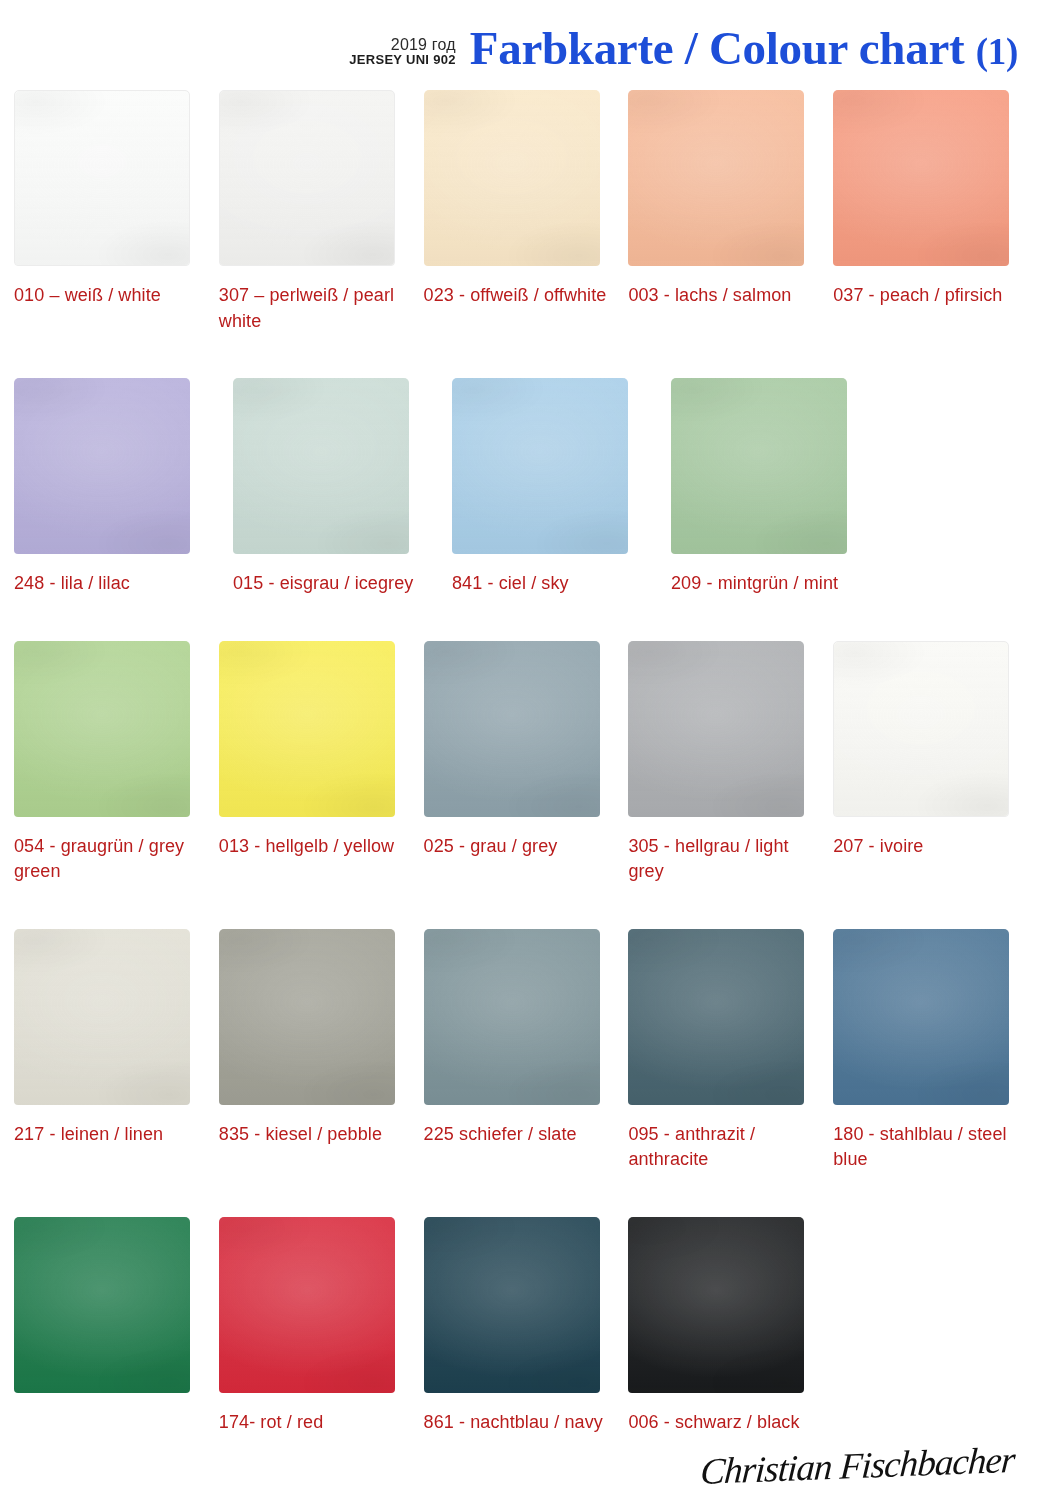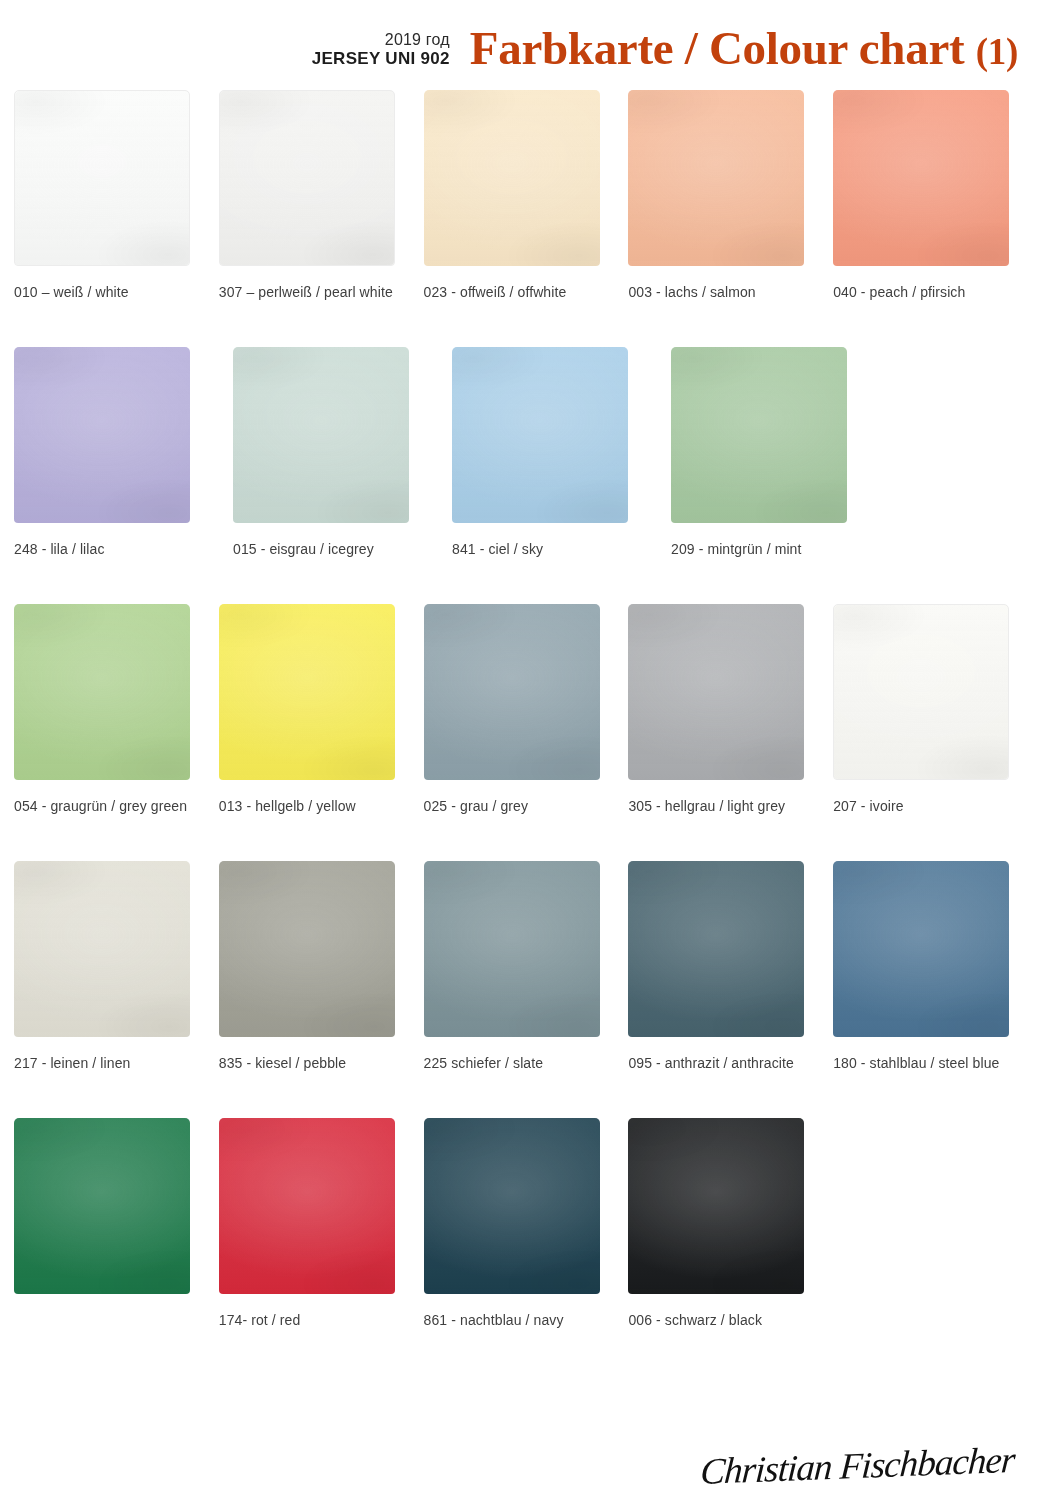--- a/index.html
+++ b/index.html
@@ -20,45 +20,45 @@
     padding: 0 14px;
   }
 
   
   .header {
     display: flex;
     align-items: flex-end;
     justify-content: flex-end;
     height: 76px;
     padding-right: 6px;
-    gap: 20px;
+    gap: 14px;
   }
   .header-left {
     text-align: right;
     line-height: 1.12;
     padding-bottom: 8px;
   }
   .header-year {
     font-family: "Liberation Sans", sans-serif;
     font-size: 16px;
     color: #2b2b2b;
     letter-spacing: 0.2px;
   }
   .header-quality {
     font-family: "Liberation Sans", sans-serif;
-    font-size: 17px;
+    font-size: 13px;
     font-weight: bold;
     color: #1d1d1d;
     letter-spacing: 0.3px;
   }
   .header-title {
     font-family: "Liberation Serif", serif;
     font-size: 47px;
     font-weight: bold;
-    color: #c2410c;
+    color: #1d4ed8;
     letter-spacing: -0.3px;
     line-height: 1;
     padding-bottom: 4px;
     white-space: nowrap;
   }
   .header-title .paren {
     font-size: 37px;
   }
 
   
@@ -106,23 +106,23 @@
       radial-gradient(ellipse 60% 28% at 88% 94%, rgba(0,0,0,0.04), rgba(0,0,0,0) 70%);
     pointer-events: none;
   }
   .swatch.pale {
     border: 1px solid #ececec;
   }
 
   .caption {
     margin-top: 17px;
     font-family: "Liberation Sans", sans-serif;
-    font-size: 14px;
+    font-size: 18px;
     line-height: 1.42;
-    color: #404040;
+    color: #b91c1c;
     letter-spacing: 0.1px;
     width: 186px;
   }
 
   .row-spacer { height: 44px; }
 
   
   .footer {
     position: absolute;
     right: 24px;
@@ -174,21 +174,21 @@
       <div class="cell">
         <div class="swatch" style="background-color: rgb(250, 232, 200);"></div>
         <div class="caption">023 - offweiß / offwhite</div>
       </div>
       <div class="cell">
         <div class="swatch" style="background-color: rgb(247, 187, 154);"></div>
         <div class="caption">003 - lachs / salmon</div>
       </div>
       <div class="cell">
         <div class="swatch" style="background-color: rgb(247, 156, 129);"></div>
-        <div class="caption">040 - peach / pfirsich</div>
+        <div class="caption">037 - peach / pfirsich</div>
       </div>
     </div>
 
     <div class="row-spacer"></div>
 
     <div class="row">
       <div class="cell">
         <div class="swatch" style="background-color: rgb(183, 176, 220);"></div>
         <div class="caption">248 - lila / lilac</div>
       </div>

